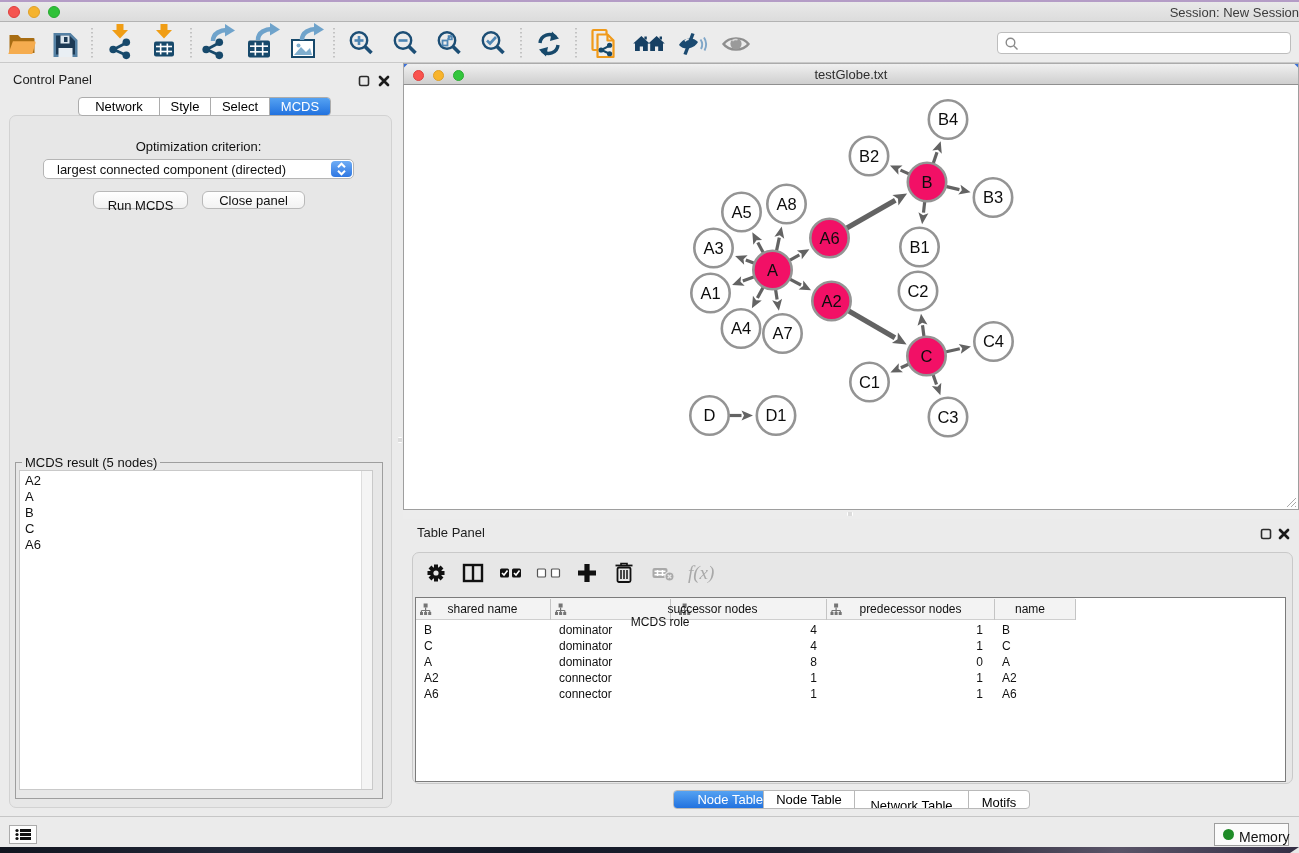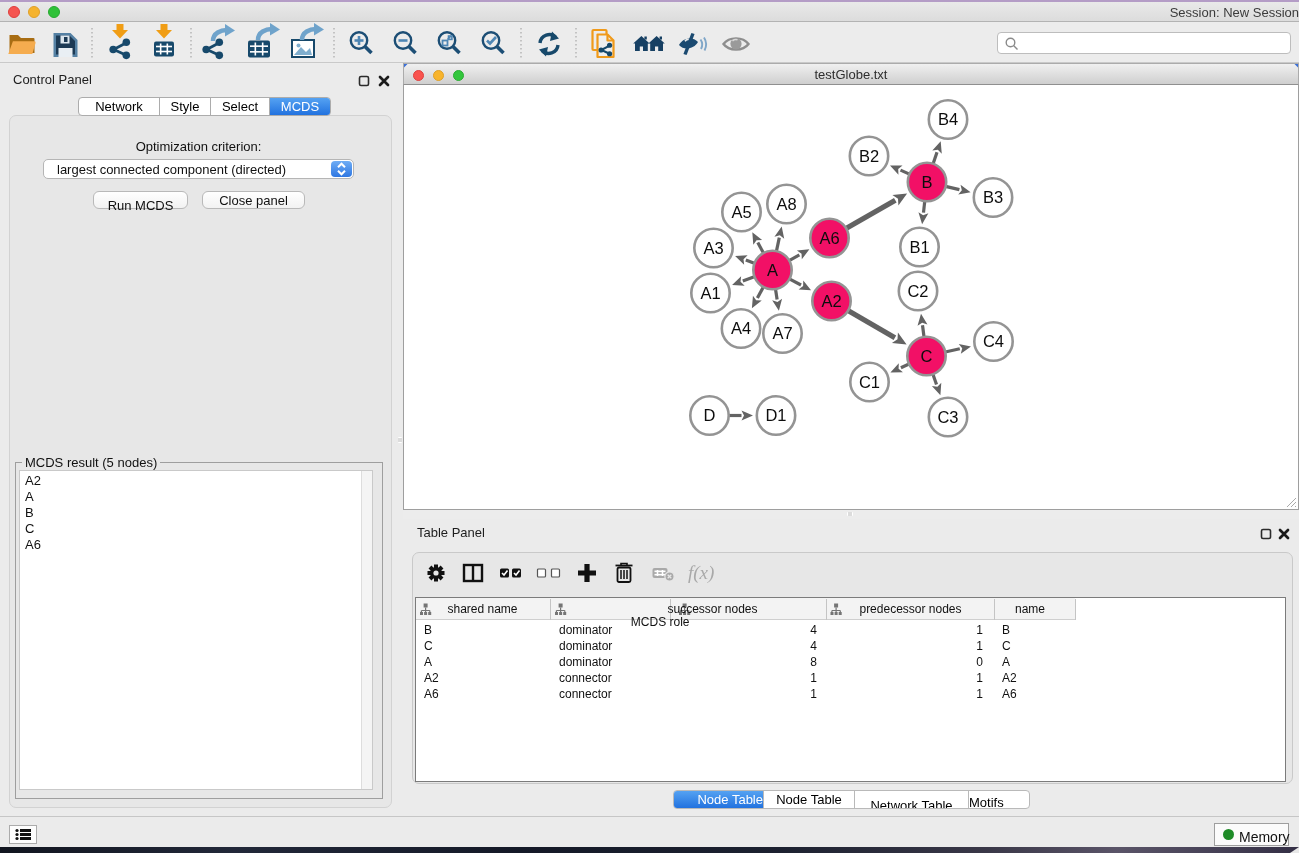--- a/index.html
+++ b/index.html
@@ -478,21 +478,21 @@
         <div class="abs" style="left:143px;top:88.5px;font-size:12px;color:#111">connector</div>
         <div class="abs" style="left:310px;top:88.5px;width:91px;text-align:right;font-size:12px;color:#111">1</div>
         <div class="abs" style="left:470px;top:88.5px;width:97px;text-align:right;font-size:12px;color:#111">1</div>
         <div class="abs" style="left:586px;top:88.5px;font-size:12px;color:#111">A6</div>
   </div>
 
   <div class="abs" style="left:270px;top:271px;height:19px;display:flex;font-size:13px;border:1px solid #B9B9B9;border-radius:4px;overflow:hidden;background:#fff">
     <div style="width:90px;text-align:right;padding-top:1px;background:linear-gradient(#55A2F2,#2272DF);color:#fff;border-right:1px solid #B9B9B9">Node Table</div>
     <div style="width:91px;text-align:center;padding-top:1px;border-right:1px solid #B9B9B9">Node Table</div>
     <div style="width:114px;text-align:center;padding-top:7px;border-right:1px solid #B9B9B9">Network Table</div>
-    <div style="width:60px;padding-top:4px">Motifs</div>
+    <div style="width:60px;text-align:center;padding-top:4px">Motifs</div>
   </div>
 </div>
 
 <div class="abs" style="left:0;top:816px;width:1299px;height:31px;background:#EBEBEB;border-top:1px solid #C6C6C6">
   <div class="abs" style="left:9px;top:8px;width:28px;height:19px;background:#FDFDFD;border:1px solid #ABABAB">
     <svg width="16" height="13" style="position:absolute;left:5px;top:2px">
       <circle cx="2" cy="2.5" r="1.6" fill="#111"></circle>
           <rect x="5" y="1" width="11" height="3" fill="#111"></rect>
       <circle cx="2" cy="6.5" r="1.6" fill="#111"></circle>
           <rect x="5" y="5" width="11" height="3" fill="#111"></rect>

